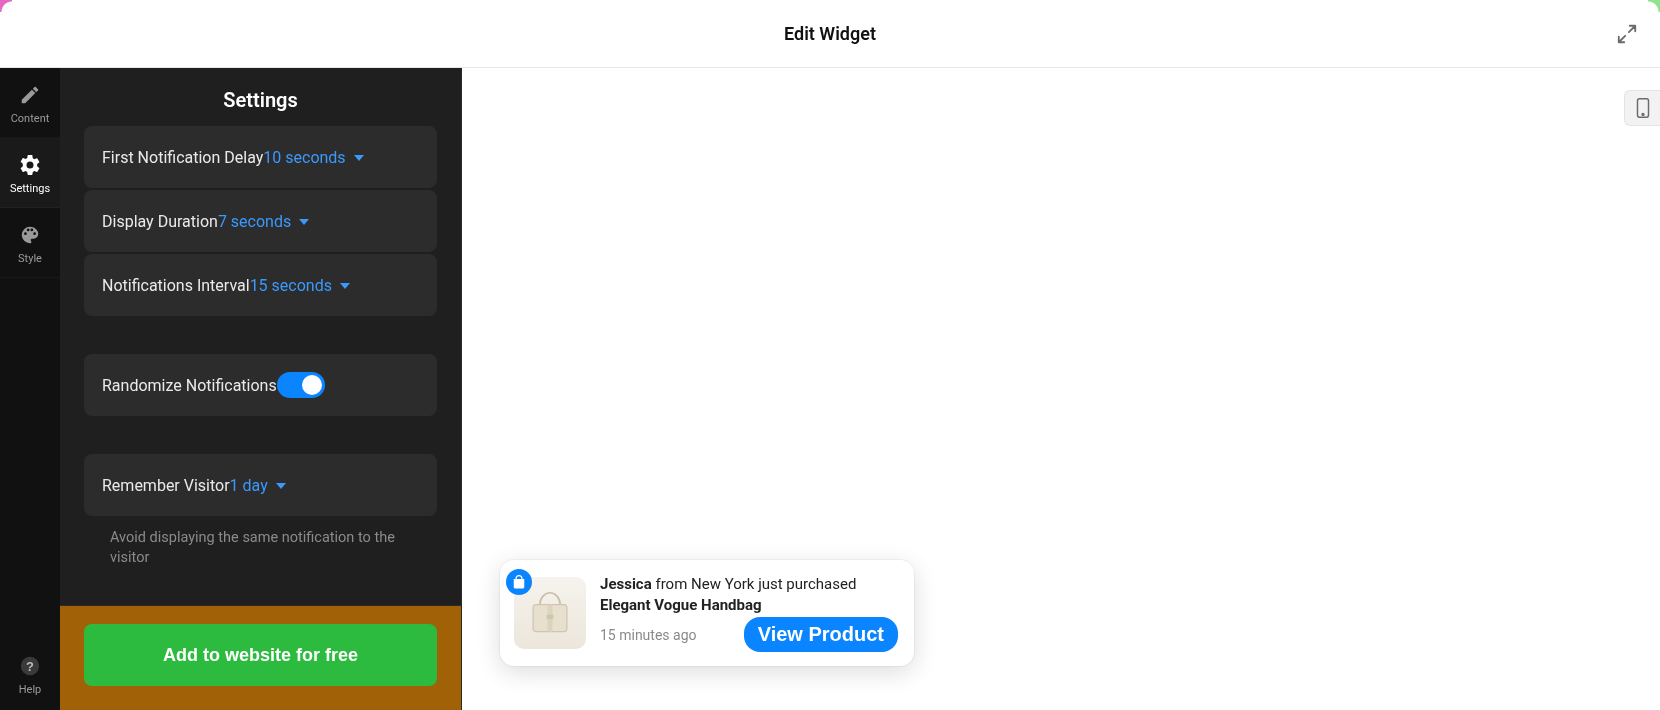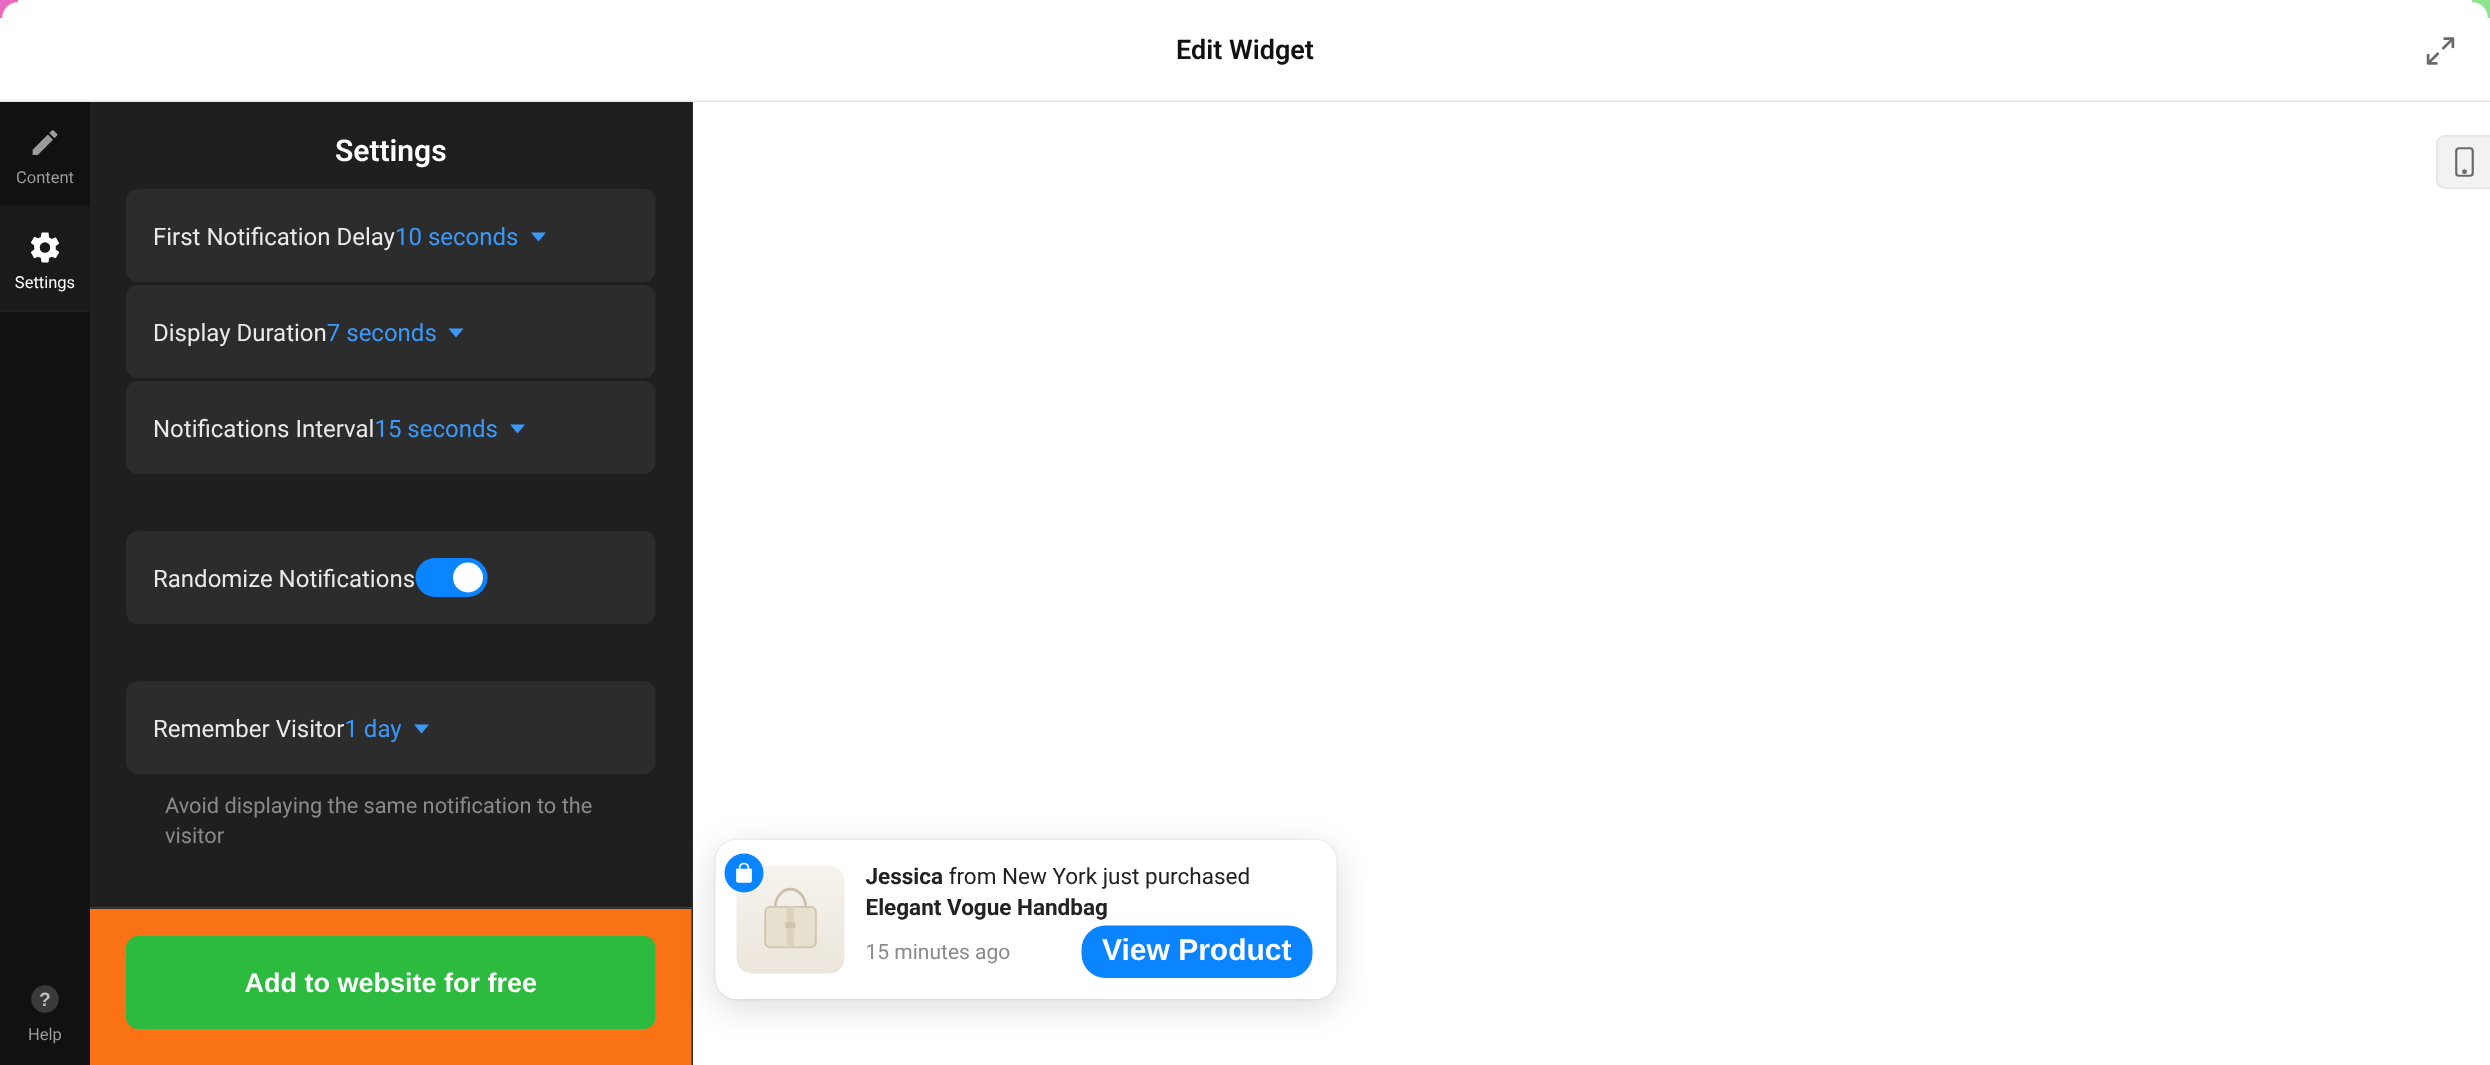--- a/index.html
+++ b/index.html
@@ -182,21 +182,21 @@
 .hint-text {
   color: #8a8a8a;
   font-size: 14.5px;
   line-height: 1.4;
   padding: 10px 2px 8px;
   margin-left: 24px;
 }
 
 .panel-footer {
   padding: 18px 24px 24px;
-  background: #f97316;
+  background: #a16207;
   border-top: 1px solid #2a2a2a;
 }
 .cta-button {
   width: 100%;
   height: 62px;
   border: none;
   border-radius: 8px;
   background: #2dbb3f;
   color: #fff;
   font-size: 18px;
@@ -223,21 +223,21 @@
   justify-content: center;
   cursor: pointer;
   color: #6b6b6b;
   border: 1px solid #e3e3e3;
   border-right: none;
 }
 
 
 .notif-card {
   position: absolute;
-  left: 15px;
+  left: 38px;
   bottom: 44px;
   width: 414px;
   background: #fff;
   border-radius: 14px;
   box-shadow: 0 6px 24px rgba(0,0,0,0.14), 0 0 0 1px rgba(0,0,0,0.04);
   padding: 14px 16px 14px 14px;
   display: flex;
   align-items: center;
   gap: 14px;
 }
@@ -318,20 +318,28 @@
       <div class="nav-label">Content</div>
     </div>
     <div class="nav-item active">
       <div class="nav-icon">
         <svg width="24" height="24" viewBox="0 0 24 24" fill="currentColor">
             <path d="M19.14 12.94a7.49 7.49 0 0 0 .05-.94 7.49 7.49 0 0 0-.05-.94l2.03-1.58a.5.5 0 0 0 .12-.64l-1.92-3.32a.5.5 0 0 0-.61-.22l-2.39.96a7.03 7.03 0 0 0-1.62-.94l-.36-2.54A.5.5 0 0 0 13.9 2h-3.8a.5.5 0 0 0-.49.42l-.36 2.54c-.58.24-1.12.55-1.62.94l-2.39-.96a.5.5 0 0 0-.61.22L2.71 8.48a.5.5 0 0 0 .12.64l2.03 1.58c-.3.62-.05 1.25-.05 1.3s.2.68.05 1.3l-2.03 1.58a.5.5 0 0 0-.12.64l1.92 3.32c.13.22.39.31.61.22l2.39-.96c.5.39 1.04.7 1.62.94l.36 2.54c.4.25.25.42.49.42h3.8c.24 0 .45-.17.49-.42l.36-2.54c.58-.24 1.12-.55 1.62-.94l2.39.96c.22.09.48 0 .61-.22l1.92-3.32a.5.5 0 0 0-.12-.64l-2.03-1.58zM12 15.5A3.5 3.5 0 1 1 12 8.5a3.5 3.5 0 0 1 0 7z"></path>
           </svg>
       </div>
       <div class="nav-label">Settings</div>
     </div>
+    <div class="nav-item">
+      <div class="nav-icon">
+        <svg width="22" height="22" viewBox="0 0 24 24" fill="currentColor">
+            <path d="M12 3a9 9 0 0 0 0 18c1 0 1.5-.7 1.5-1.5 0-.4-.15-.75-.4-1-.25-.25-.4-.6-.4-1 0-.8.7-1.5 1.5-1.5H16a5 5 0 0 0 5-5c0-4.42-4.03-8-9-8zm-5 9a1.5 1.5 0 1 1 0-3 1.5 1.5 0 0 1 0 3zm3-4a1.5 1.5 0 1 1 0-3 1.5 1.5 0 0 1 0 3zm4 0a1.5 1.5 0 1 1 0-3 1.5 1.5 0 0 1 0 3zm3 4a1.5 1.5 0 1 1 0-3 1.5 1.5 0 0 1 0 3z"></path>
+          </svg>
+      </div>
+      <div class="nav-label">Style</div>
+    </div>
     <div class="nav-spacer"></div>
     <div class="nav-help">
       <div class="nav-icon">
         <svg width="22" height="22" viewBox="0 0 24 24" fill="currentColor">
             <circle cx="12" cy="12" r="10" fill="#3a3a3a"></circle>
             <text x="12" y="17" text-anchor="middle" font-size="14" fill="#bdbdbd" font-family="Arial" font-weight="bold">?</text>
           </svg>
       </div>
       <div class="nav-label" style="font-size:11px">Help</div>
     </div>

